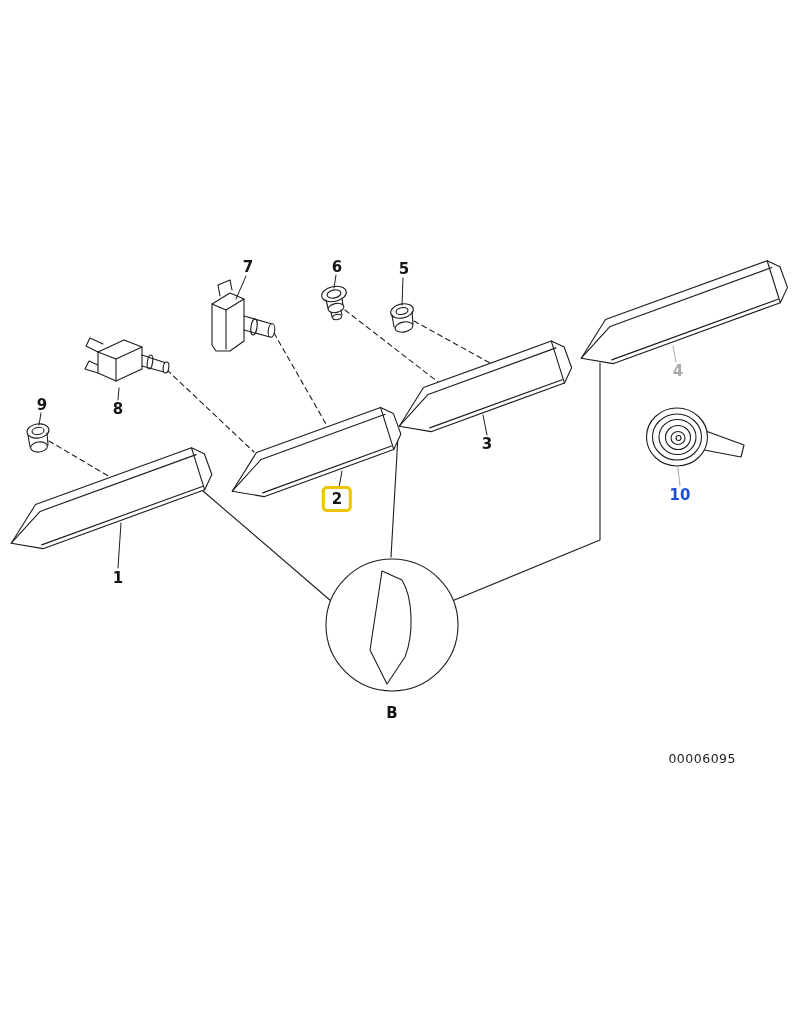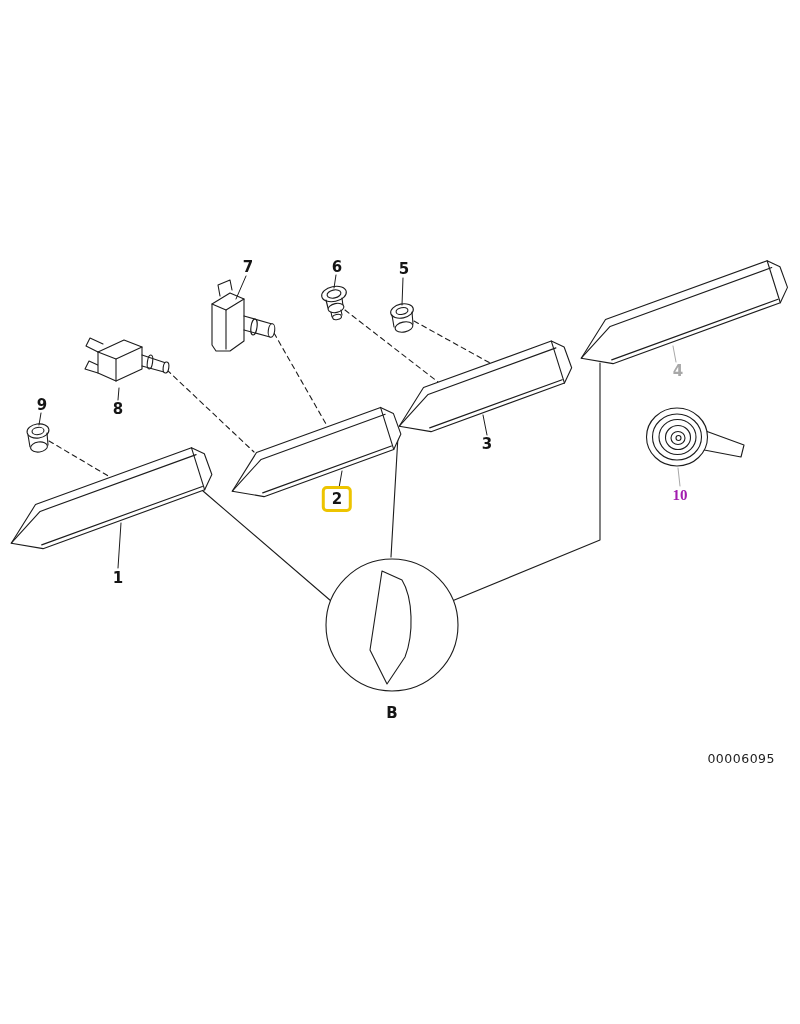--- a/index.html
+++ b/index.html
@@ -162,19 +162,19 @@
     <span class="highlight-box" style="display: inline-block; border-color: rgb(237, 196, 0);">2</span>
   </div>
 
   <div class="part-label" style="left:487px;top:444px;">3</div>
   <div class="part-label muted" style="left: 678px; top: 371px; color: rgb(168, 168, 168);">4</div>
   <div class="part-label" style="left:404px;top:269px;">5</div>
   <div class="part-label" style="left:337px;top:267px;">6</div>
   <div class="part-label" style="left:248px;top:267px;">7</div>
   <div class="part-label" style="left:118px;top:409px;">8</div>
   <div class="part-label" style="left:42px;top:405px;">9</div>
-  <div class="part-label muted" style="left: 680px; top: 495px; color: #a21caf; font-family: Liberation Serif, serif;">10</div>
+  <div class="part-label muted" style="left: 680px; top: 495px; color: #1d4ed8;">10</div>
 
   <div class="detail-label" style="left:392px;top:713px;">B</div>
 
-  <div class="doc-number" style="left:700px;top:751px;width:75px;text-align:right;">00006095</div>
+  <div class="doc-number" style="left:661px;top:751px;width:75px;text-align:right;">00006095</div>
 
 </div>
 
 </body></html>

